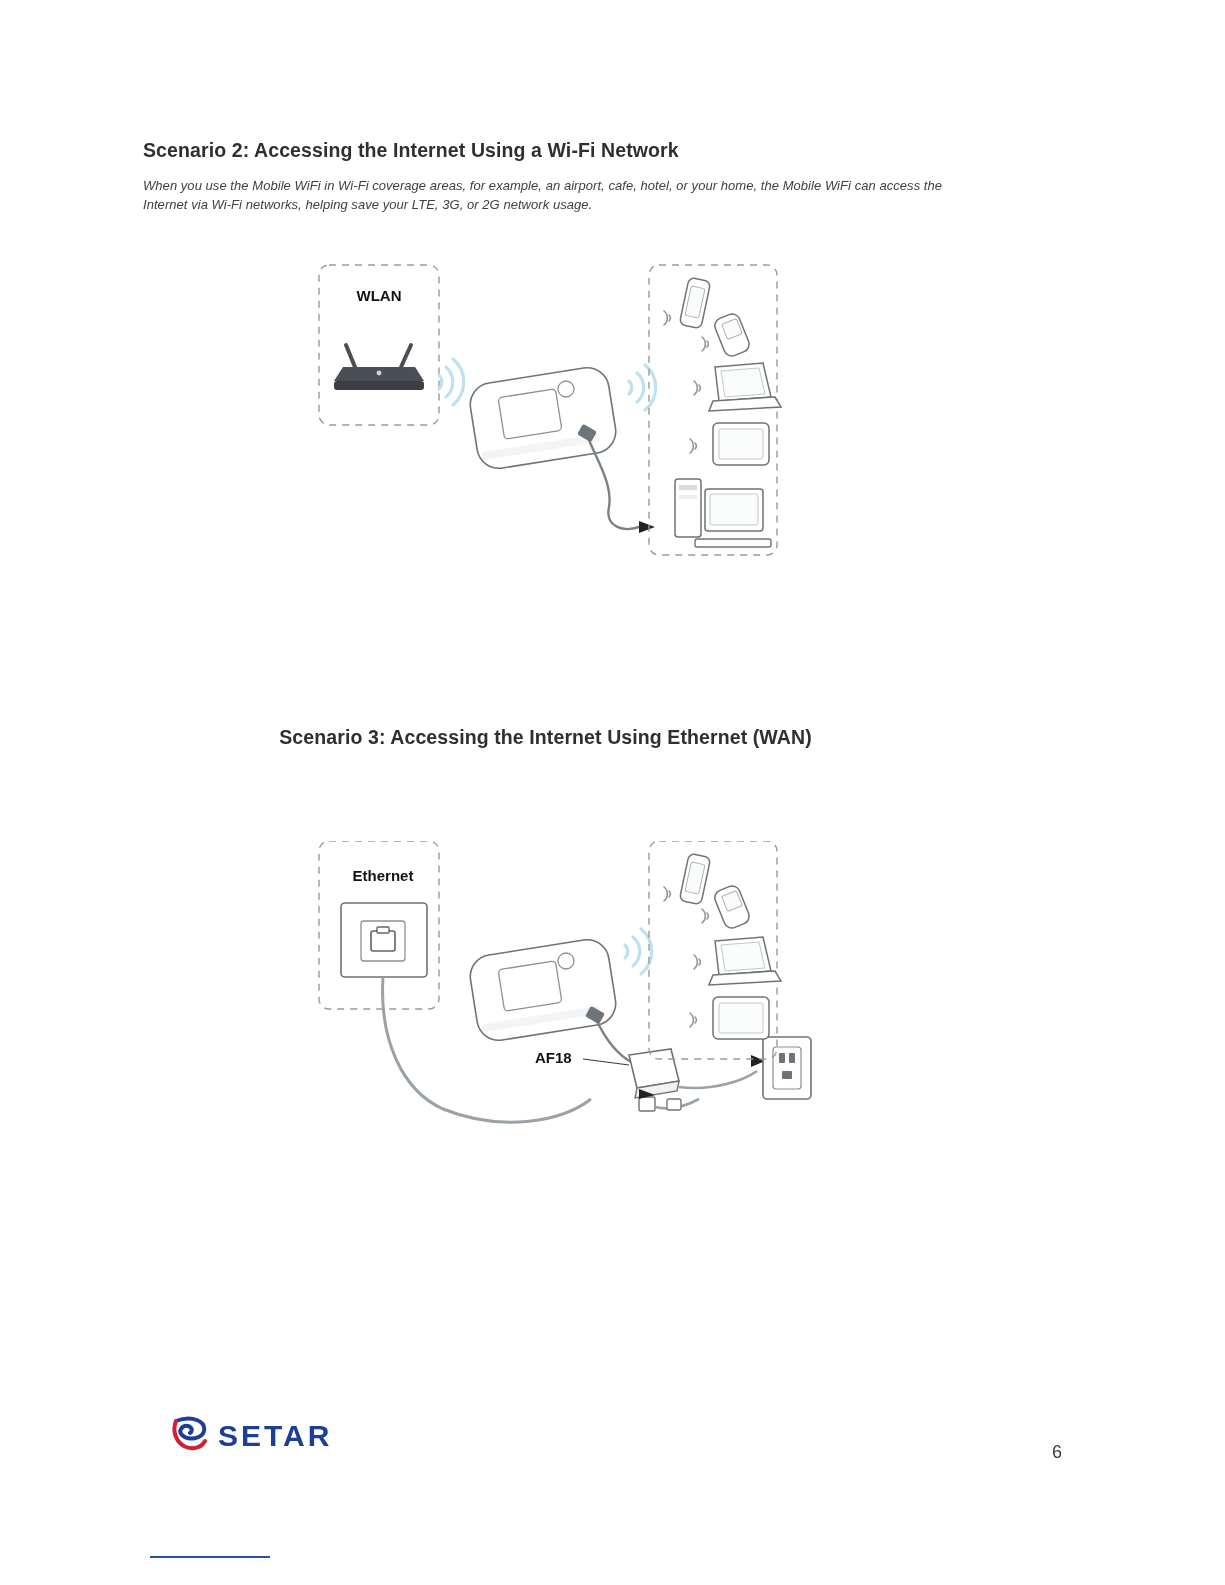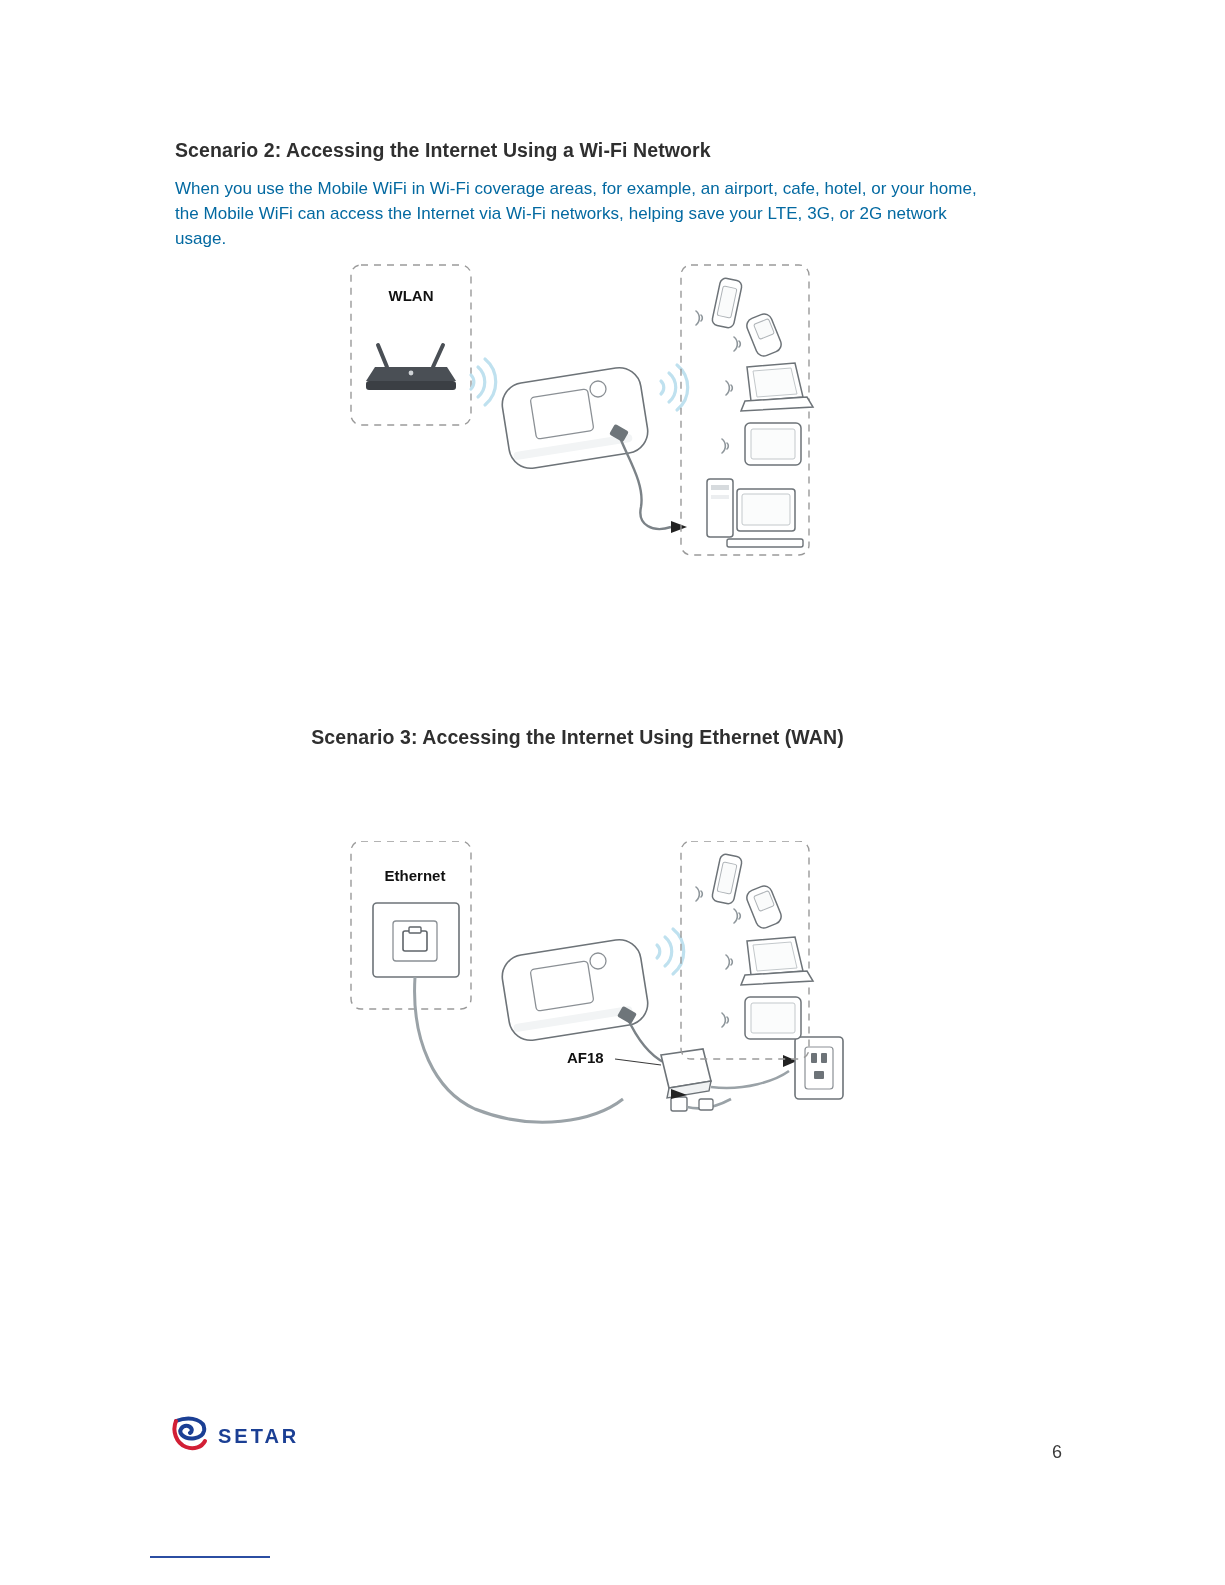--- a/index.html
+++ b/index.html
@@ -18,39 +18,39 @@
   .page {
     position: absolute;
     inset: 0;
     background: #fff;
   }
 
   .section {
     position: absolute;
     left: 143px;
     width: 805px;
-    margin-left: 32px;
   }
   .section-1 { top: 138px; }
   .section-2 { top: 725px; text-align: center; }
 
   .section-title {
     font-size: 19.5px;
     font-weight: bold;
     color: #2f2f2f;
     letter-spacing: 0.1px;
     margin: 0 0 14px 0;
     line-height: 1.3;
   }
   .section-body {
-    font-size: 17px;
+    font-size: 13px;
     line-height: 1.45;
-    color: #0369a1;
+    color: #404040;
     margin: 0;
     letter-spacing: 0.05px;
+    font-style: italic;
   }
 
   .figure {
     position: absolute;
     left: 0;
     width: 805px;
   }
   .fig-1 { top: 119px; height: 320px; }
   .fig-2 { top: 116px; height: 320px; }
 
@@ -58,21 +58,21 @@
 
   .footer-logo {
     position: absolute;
     left: 170px;
     top: 1415px;
     display: flex;
     align-items: center;
     gap: 8px;
   }
   .logo-text {
-    font-size: 20px;
+    font-size: 30px;
     font-weight: bold;
     color: #1b3f94;
     letter-spacing: 3px;
     font-family: "Liberation Sans", sans-serif;
   }
   .page-number {
     position: absolute;
     right: 163px;
     top: 1442px;
     font-size: 18px;

